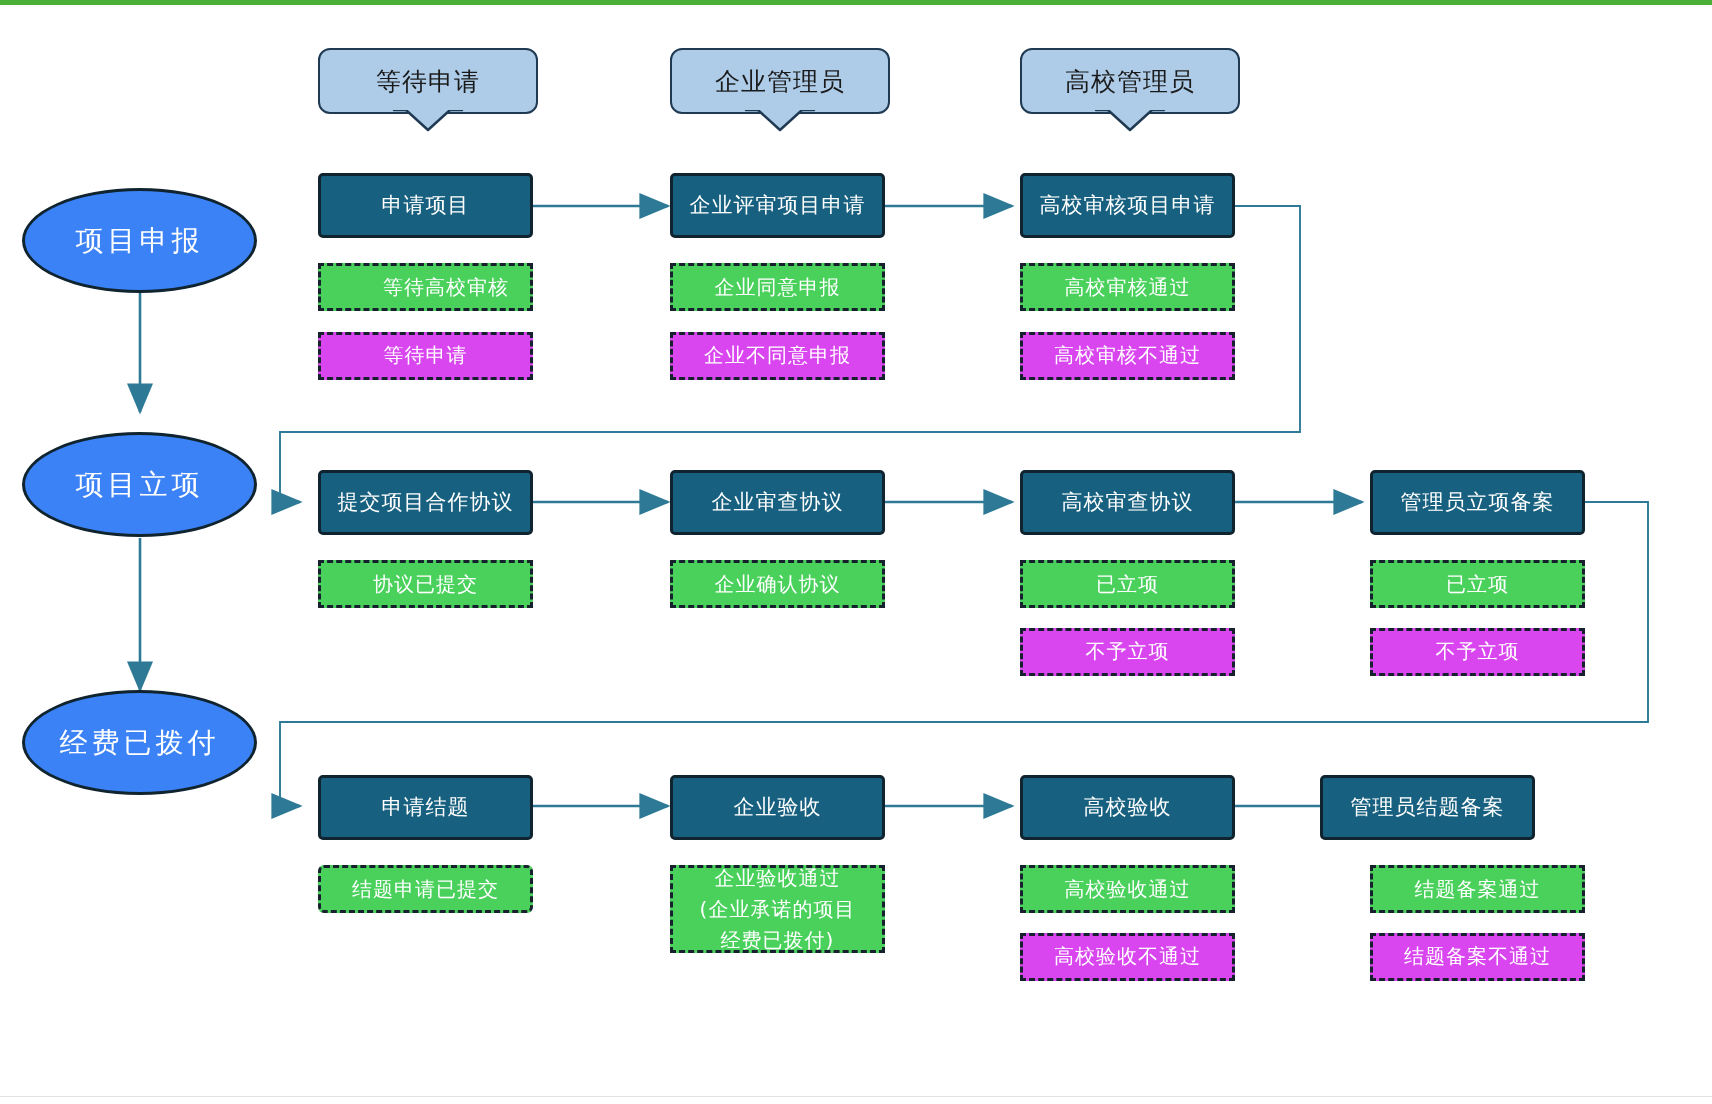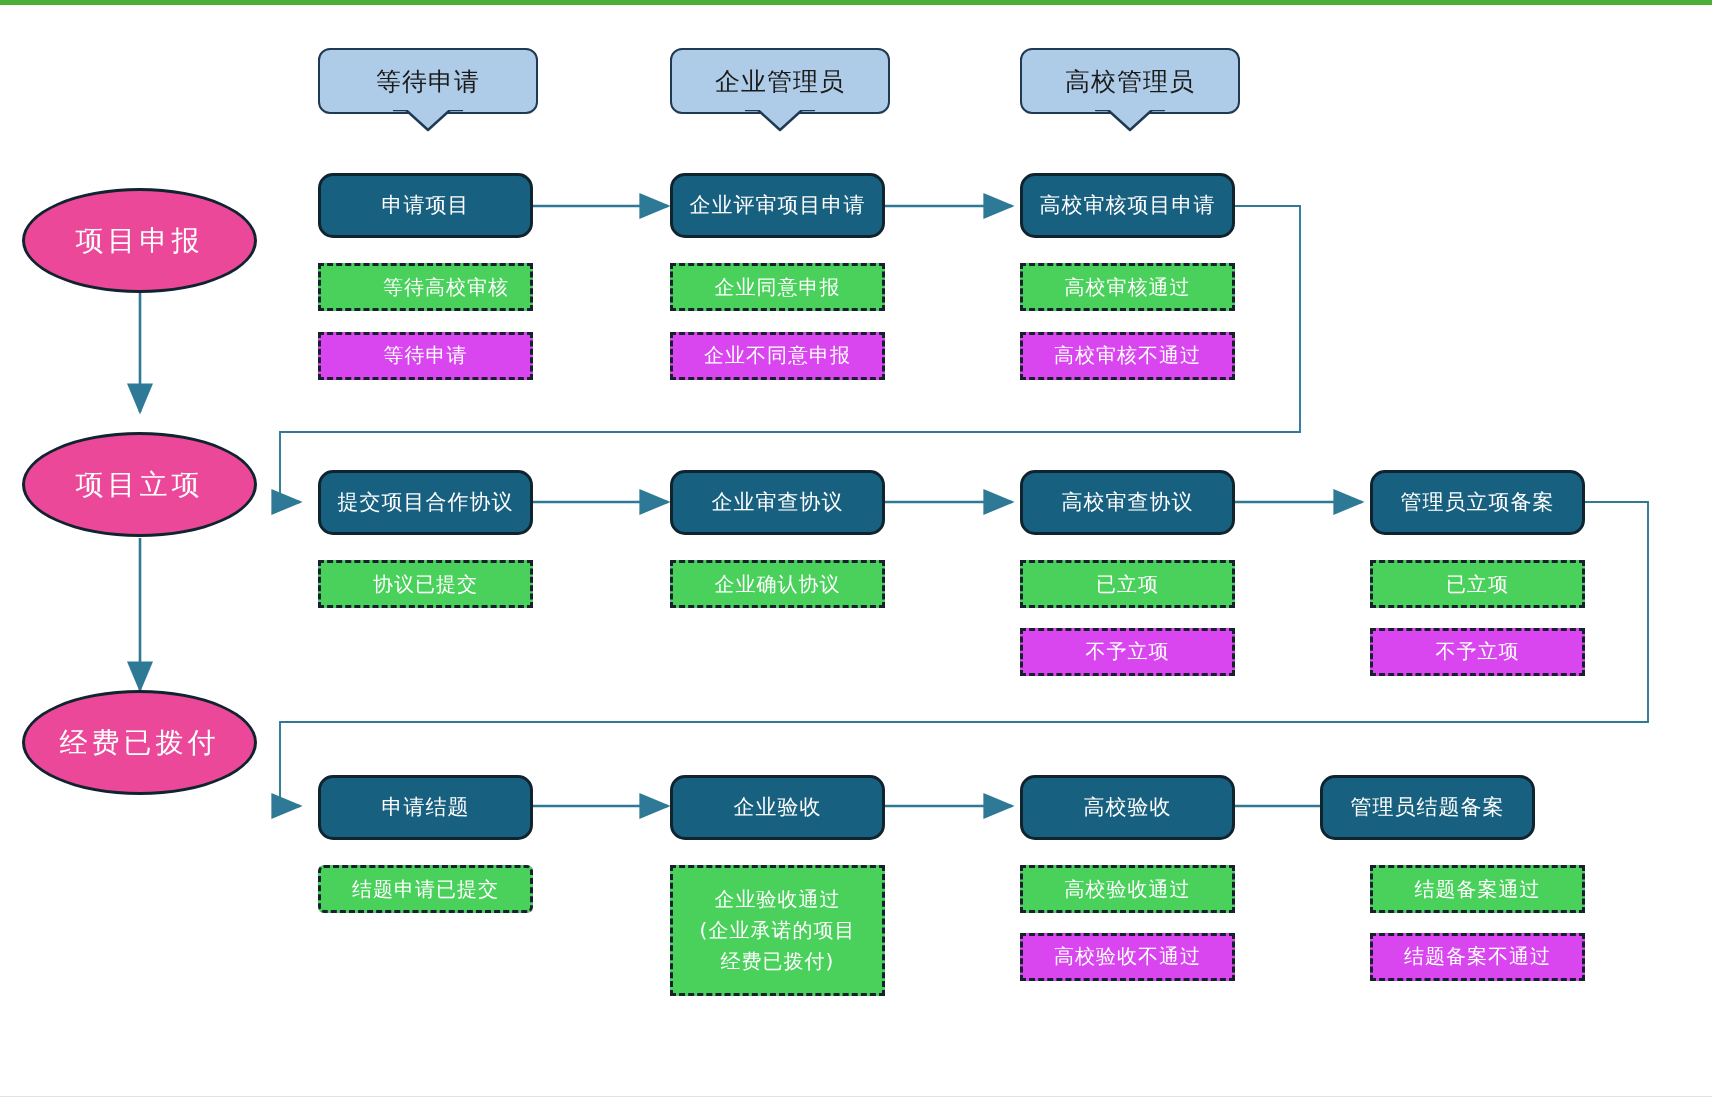--- a/index.html
+++ b/index.html
@@ -27,48 +27,48 @@
   }
   .actor .tail{
     position:absolute;left:50%;margin-left:-36px;bottom:-20px;
     width:72px;height:22px;overflow:hidden;
   }
   .actor .tail svg{display:block;}
 
   
   .stage{
     position:absolute;width:235px;height:105px;border-radius:50%;
-    background:#ec4899;border:3px solid #10242f;
+    background:#3b82f6;border:3px solid #10242f;
     display:flex;align-items:center;justify-content:center;
     color:#ffffff;font-size:28px;letter-spacing:4px;
     box-sizing:border-box;
   }
 
   
   .proc{
     position:absolute;width:215px;height:65px;
-    background:#18607F;border:3px solid #10242f;border-radius:15px;
+    background:#18607F;border:3px solid #10242f;border-radius:5px;
     display:flex;align-items:center;justify-content:center;
     color:#ffffff;font-size:21px;letter-spacing:1px;
     box-sizing:border-box;text-align:center;line-height:1.2;
   }
 
   
   .chip{
     position:absolute;width:215px;
     border:3px dashed #17212e;
     display:flex;align-items:center;justify-content:center;
     color:#ffffff;font-size:20px;letter-spacing:1px;
     box-sizing:border-box;text-align:center;
     line-height:1.55;
   }
   .chip.ok{background:#4CD964;background:#49D15C;}
   .chip.no{background:#d946ef;font-family:Liberation Mono, monospace;}
   .chip.h1{height:48px;}
-  .chip.h3{height:131px;padding:6px 4px;}
+  .chip.h3{height:88px;padding:6px 4px;}
 </style>
 </head>
 <body>
 
 <div id="topbar"></div>
 <div id="bottombar"></div>
 
 <div id="canvas">
 
   <svg id="wires" viewBox="0 0 1712 1104" width="1712" height="1104">

